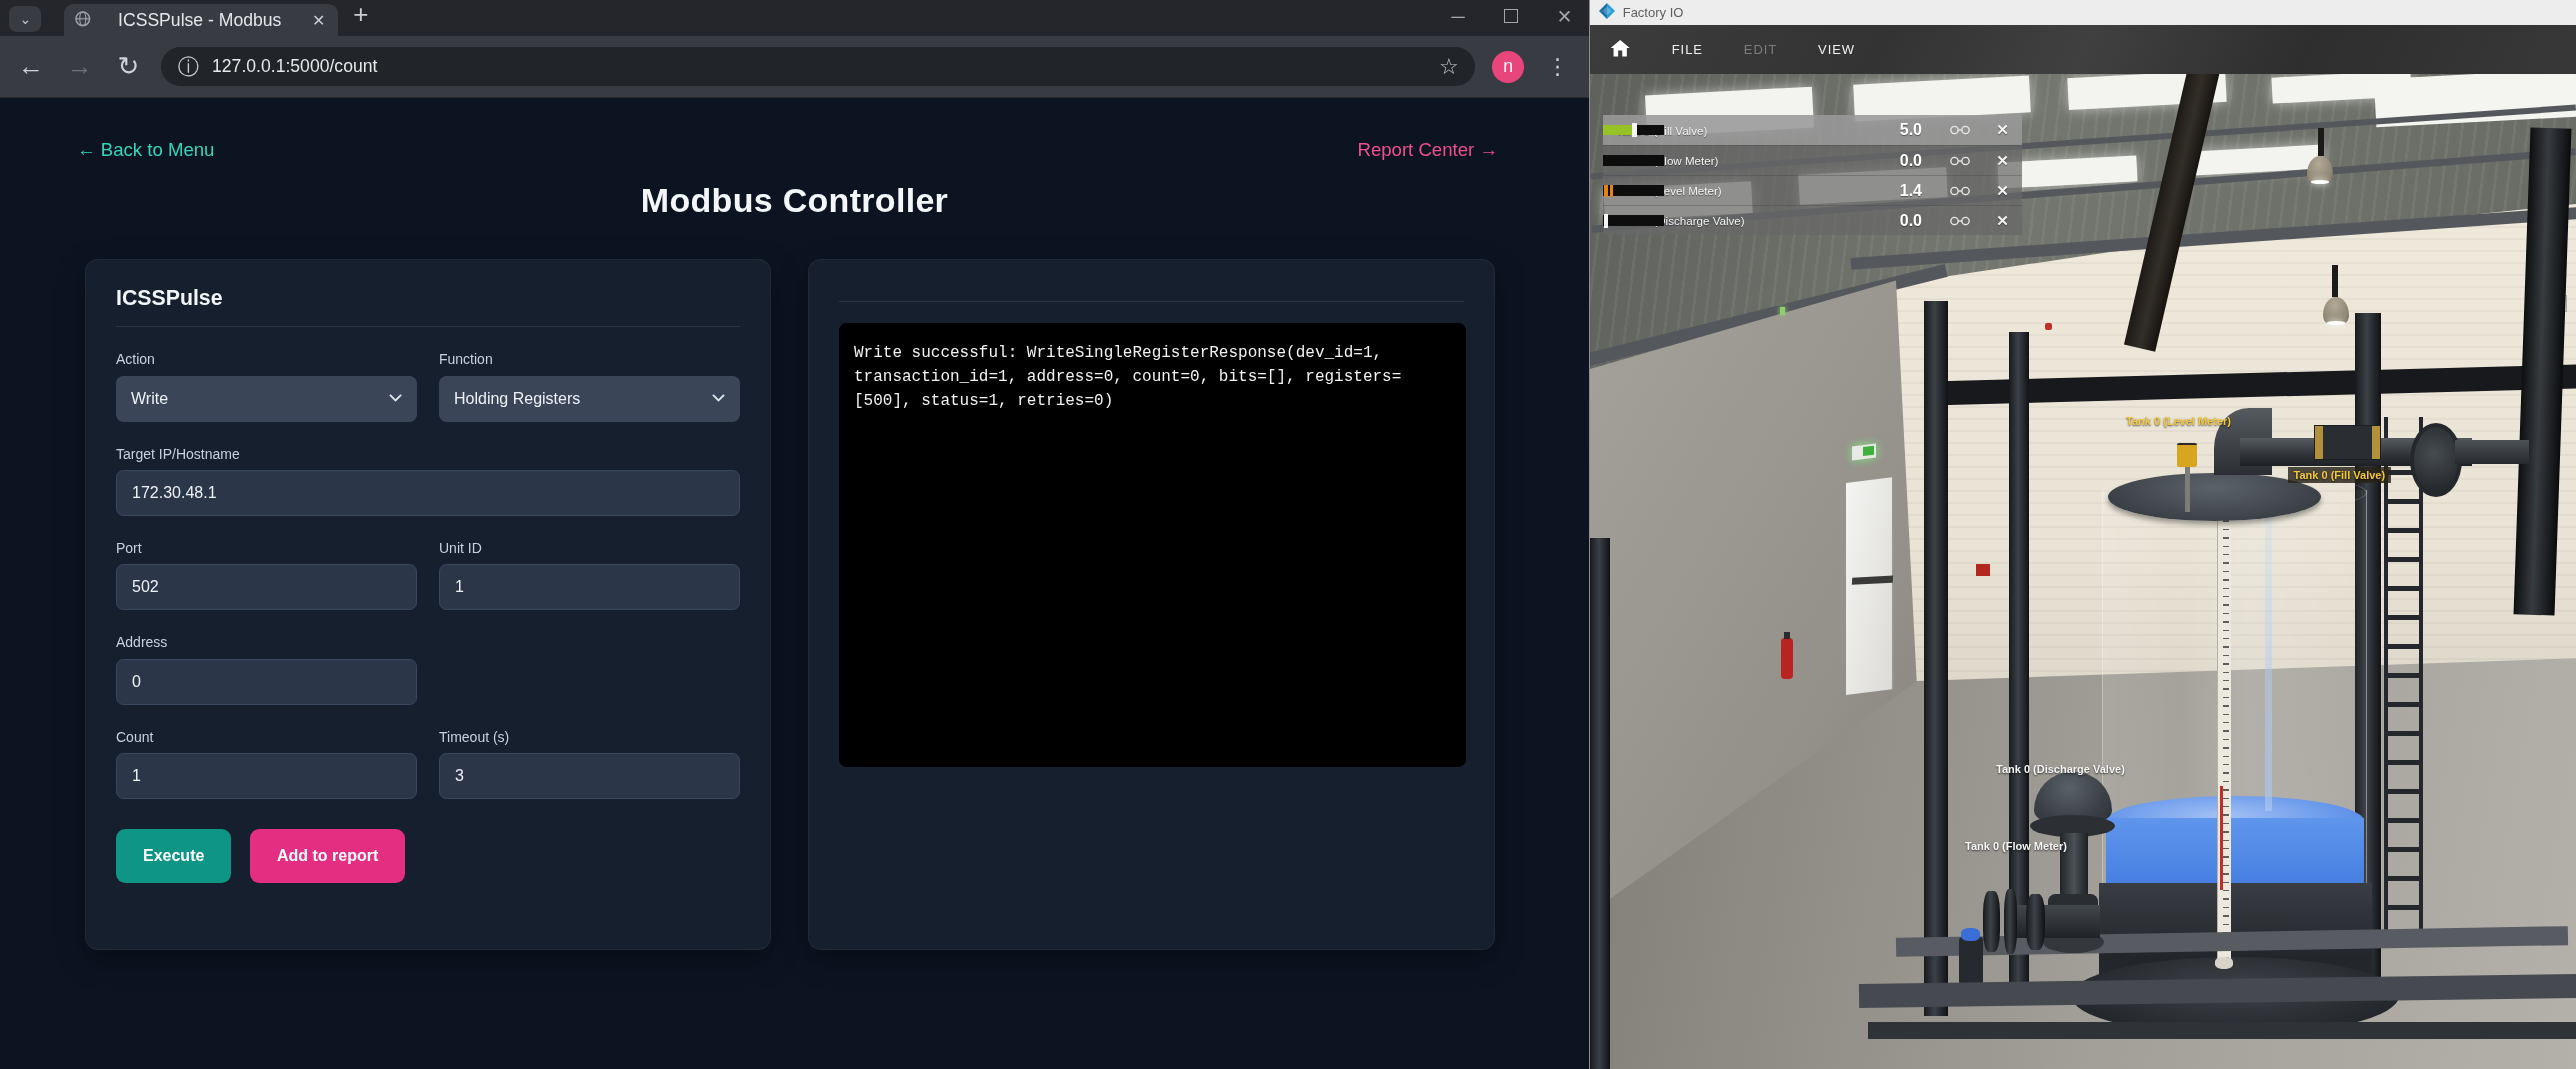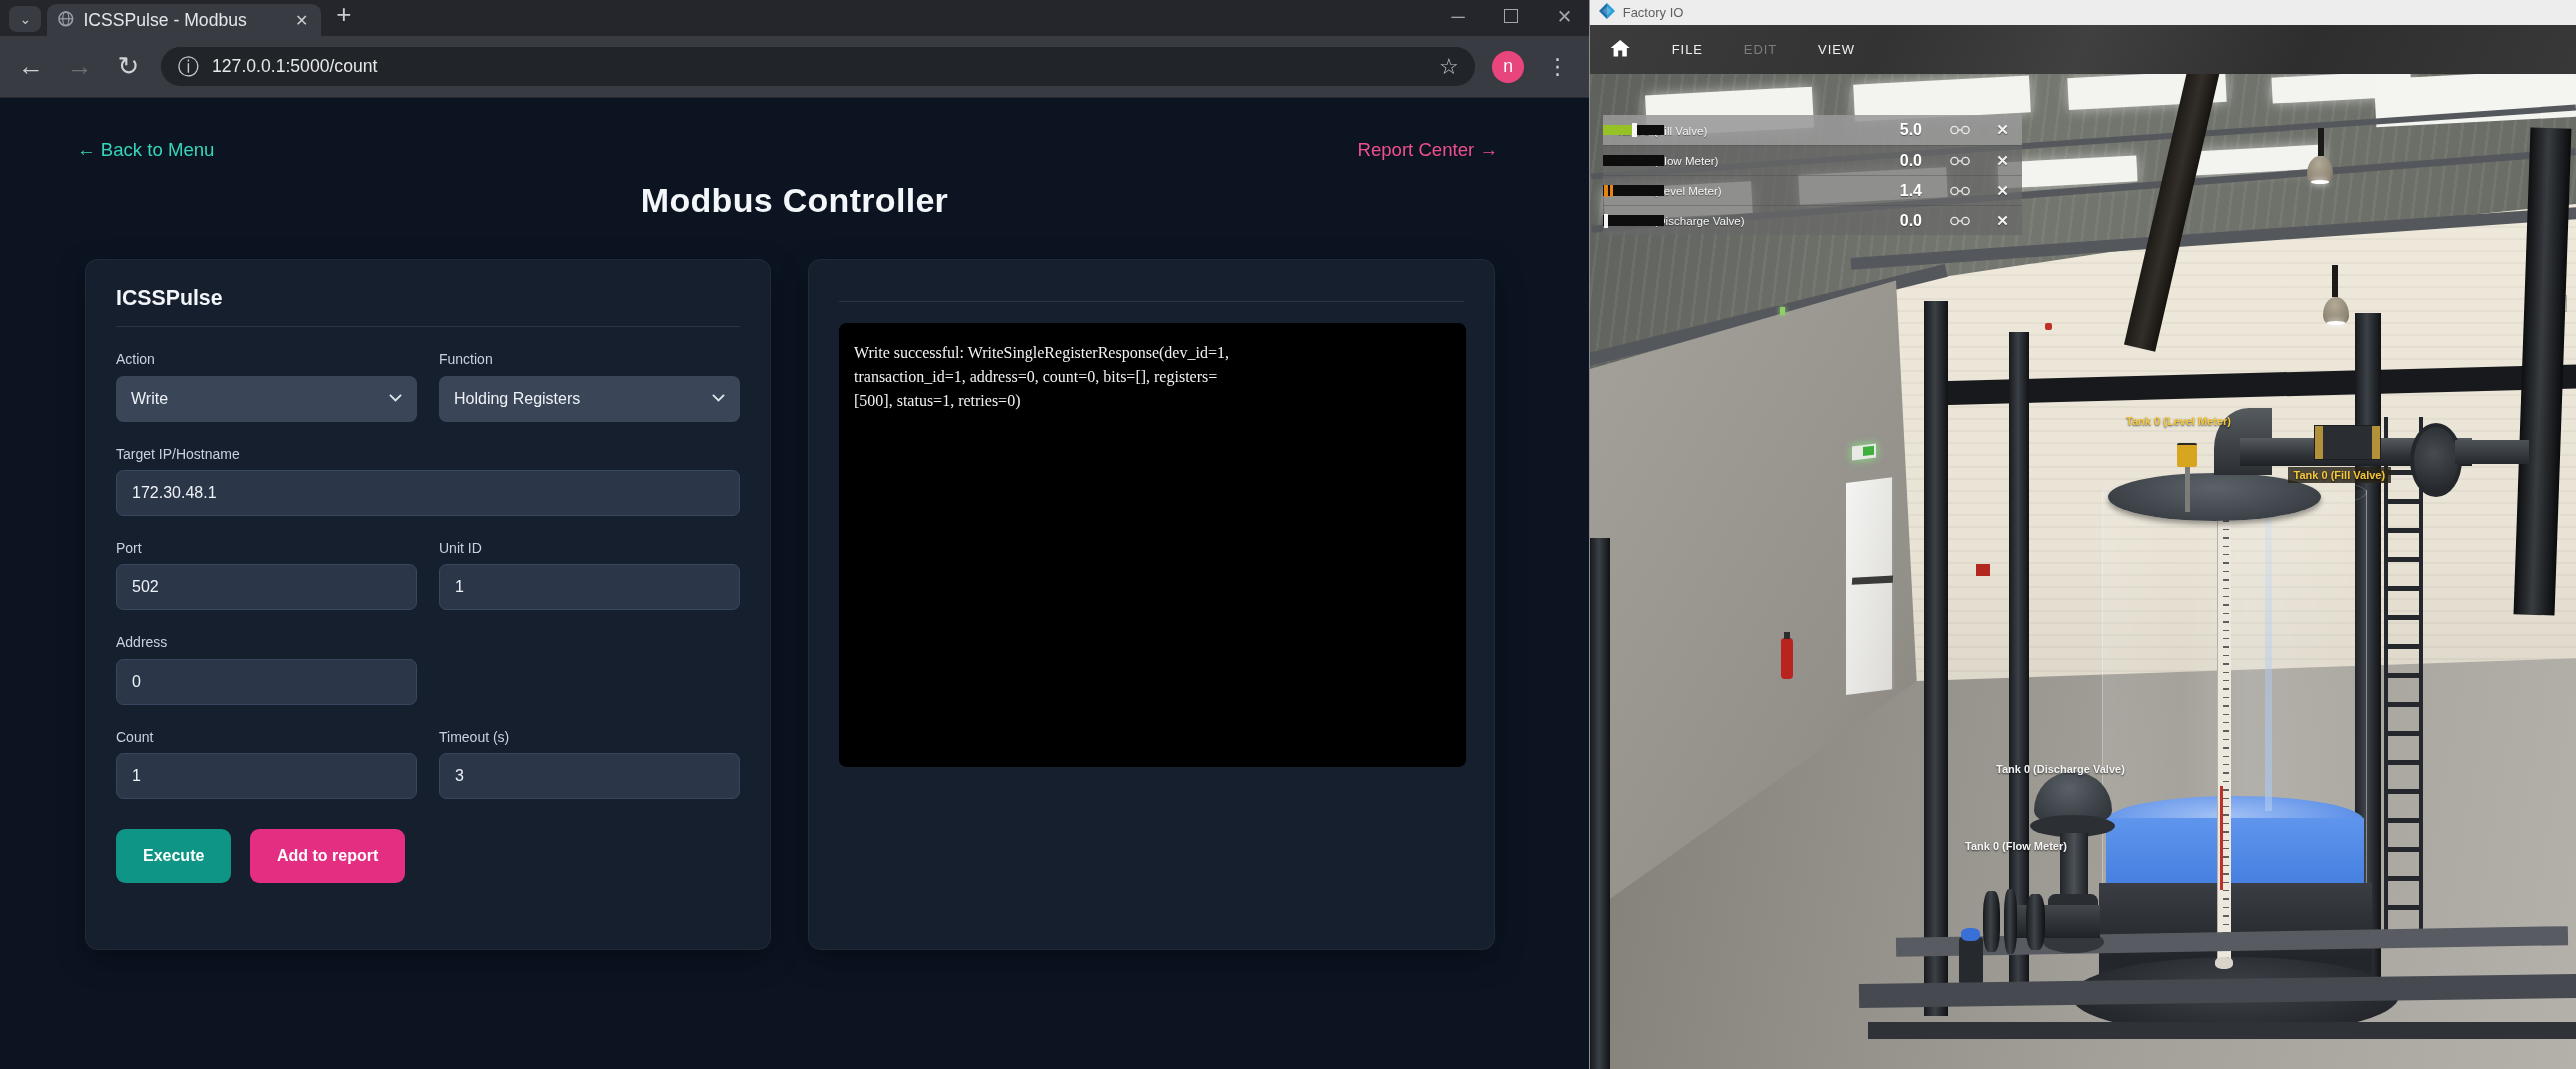--- a/index.html
+++ b/index.html
@@ -5,22 +5,22 @@
   * { margin:0; padding:0; box-sizing:border-box; }
   html,body { width:2576px; height:1070px; overflow:hidden; background:#000;
               font-family:"Liberation Sans", sans-serif; }
   #root { position:relative; width:2576px; height:1070px; }
 
   
   #browser { position:absolute; left:0; top:0; width:1589px; height:1070px; background:#0c1422; }
   .tabstrip { position:relative; height:36px; background:#24262b; display:flex; align-items:flex-end; }
   .tab-search { width:32px; height:26px; margin:0 0 3.7px 9.3px; border-radius:7.4px; background:#383b41;
                 display:flex; align-items:center; justify-content:center; color:#c4c7ca; font-size:14px; }
-  .tab { width:274px; height:32px; margin-left:6px; background:#383b41; border-radius:9.3px 9.3px 0 0;
-         display:flex; align-items:center; padding:0 9.3px; gap:9.3px; }
+  .tab { width:274px; height:32px; margin-left:23px; background:#383b41; border-radius:9.3px 9.3px 0 0;
+         display:flex; align-items:center; padding:0 9.3px; gap:9.3px;text-align:center; }
   .tab-title { color:#e4e7ea; font-size:17.6px; flex:1; white-space:nowrap; overflow:hidden; }
   .tab-close { color:#c9ccd0; font-size:16px; padding:0 3.7px; }
   .newtab { color:#c9ccd0; font-size:26px; margin:0 0 5.6px 15px; }
   .wincontrols { position:absolute; right:16.7px; top:5.6px; display:flex; gap:39px; color:#a2a6ab; font-size:18.6px; }
   .wincontrols .wc-box { display:inline-block; width:14px; height:14px; border:1.4px solid #a2a6ab; margin-top:3.7px; }
 
   .toolbar { height:62px; background:#383b41; display:flex; align-items:center; padding:0 15px; gap:16.7px;
              border-bottom:0.9px solid #2a2c30; }
   .navbtn { color:#cdd0d4; font-size:26px; width:32px; text-align:center; }
   .navbtn.dim { color:#6e7176; }
@@ -50,21 +50,21 @@
   .select { height:46px; background:#3a4557; border-radius:7.4px; display:flex; align-items:center;
             padding:0 15px; color:#eef2f7; font-size:16px; justify-content:space-between; }
   .tinput { width:100%; height:46px; background:#2b3749; border:0.9px solid #39485f; border-radius:7.4px;
             color:#eef2f7; font-size:16px; padding:0 15px; font-family:"Liberation Sans",sans-serif; }
   .btnrow { display:flex; gap:18.6px; margin-top:30px; }
   .btn { border:none; border-radius:9.3px; height:54px; padding:0 27px; color:#fff; font-size:16px;
          font-weight:700; font-family:"Liberation Sans",sans-serif; }
   .btn.execute { background:#0f9585; }
   .btn.report  { background:#e42e82; }
   .console { margin-top:20.4px; width:627px; height:444px; background:#000; border-radius:7.4px;
-             color:#f2f2f2; font-family:Liberation Serif, serif; font-size:16px; line-height:24px;
+             color:#f2f2f2; font-family:Liberation Mono, monospace; font-size:16px; line-height:24px;
              padding:18.6px 15px; white-space:pre-wrap; }
 
   
   #factory { position:absolute; left:1589px; top:0; width:987px; height:1070px; background:#8f8c86;
              border-left:1.9px solid #8e8e8e; }
   .fio-titlebar { height:25px; background:#ededed; display:flex; align-items:center; padding:0 9.3px; gap:7.4px; }
   .fio-title { color:#5f5f5f; font-size:13px; }
   .fio-menubar { height:49px; background:linear-gradient(115deg,#3c3c3c 0%,#333 30%,#404040 50%,#2e2e2e 72%,#383838 100%);
                  display:flex; align-items:center; gap:41px; padding:0 20.4px; }
   .mi { color:#f0f0f0; font-size:13px; letter-spacing:0.9px; }

